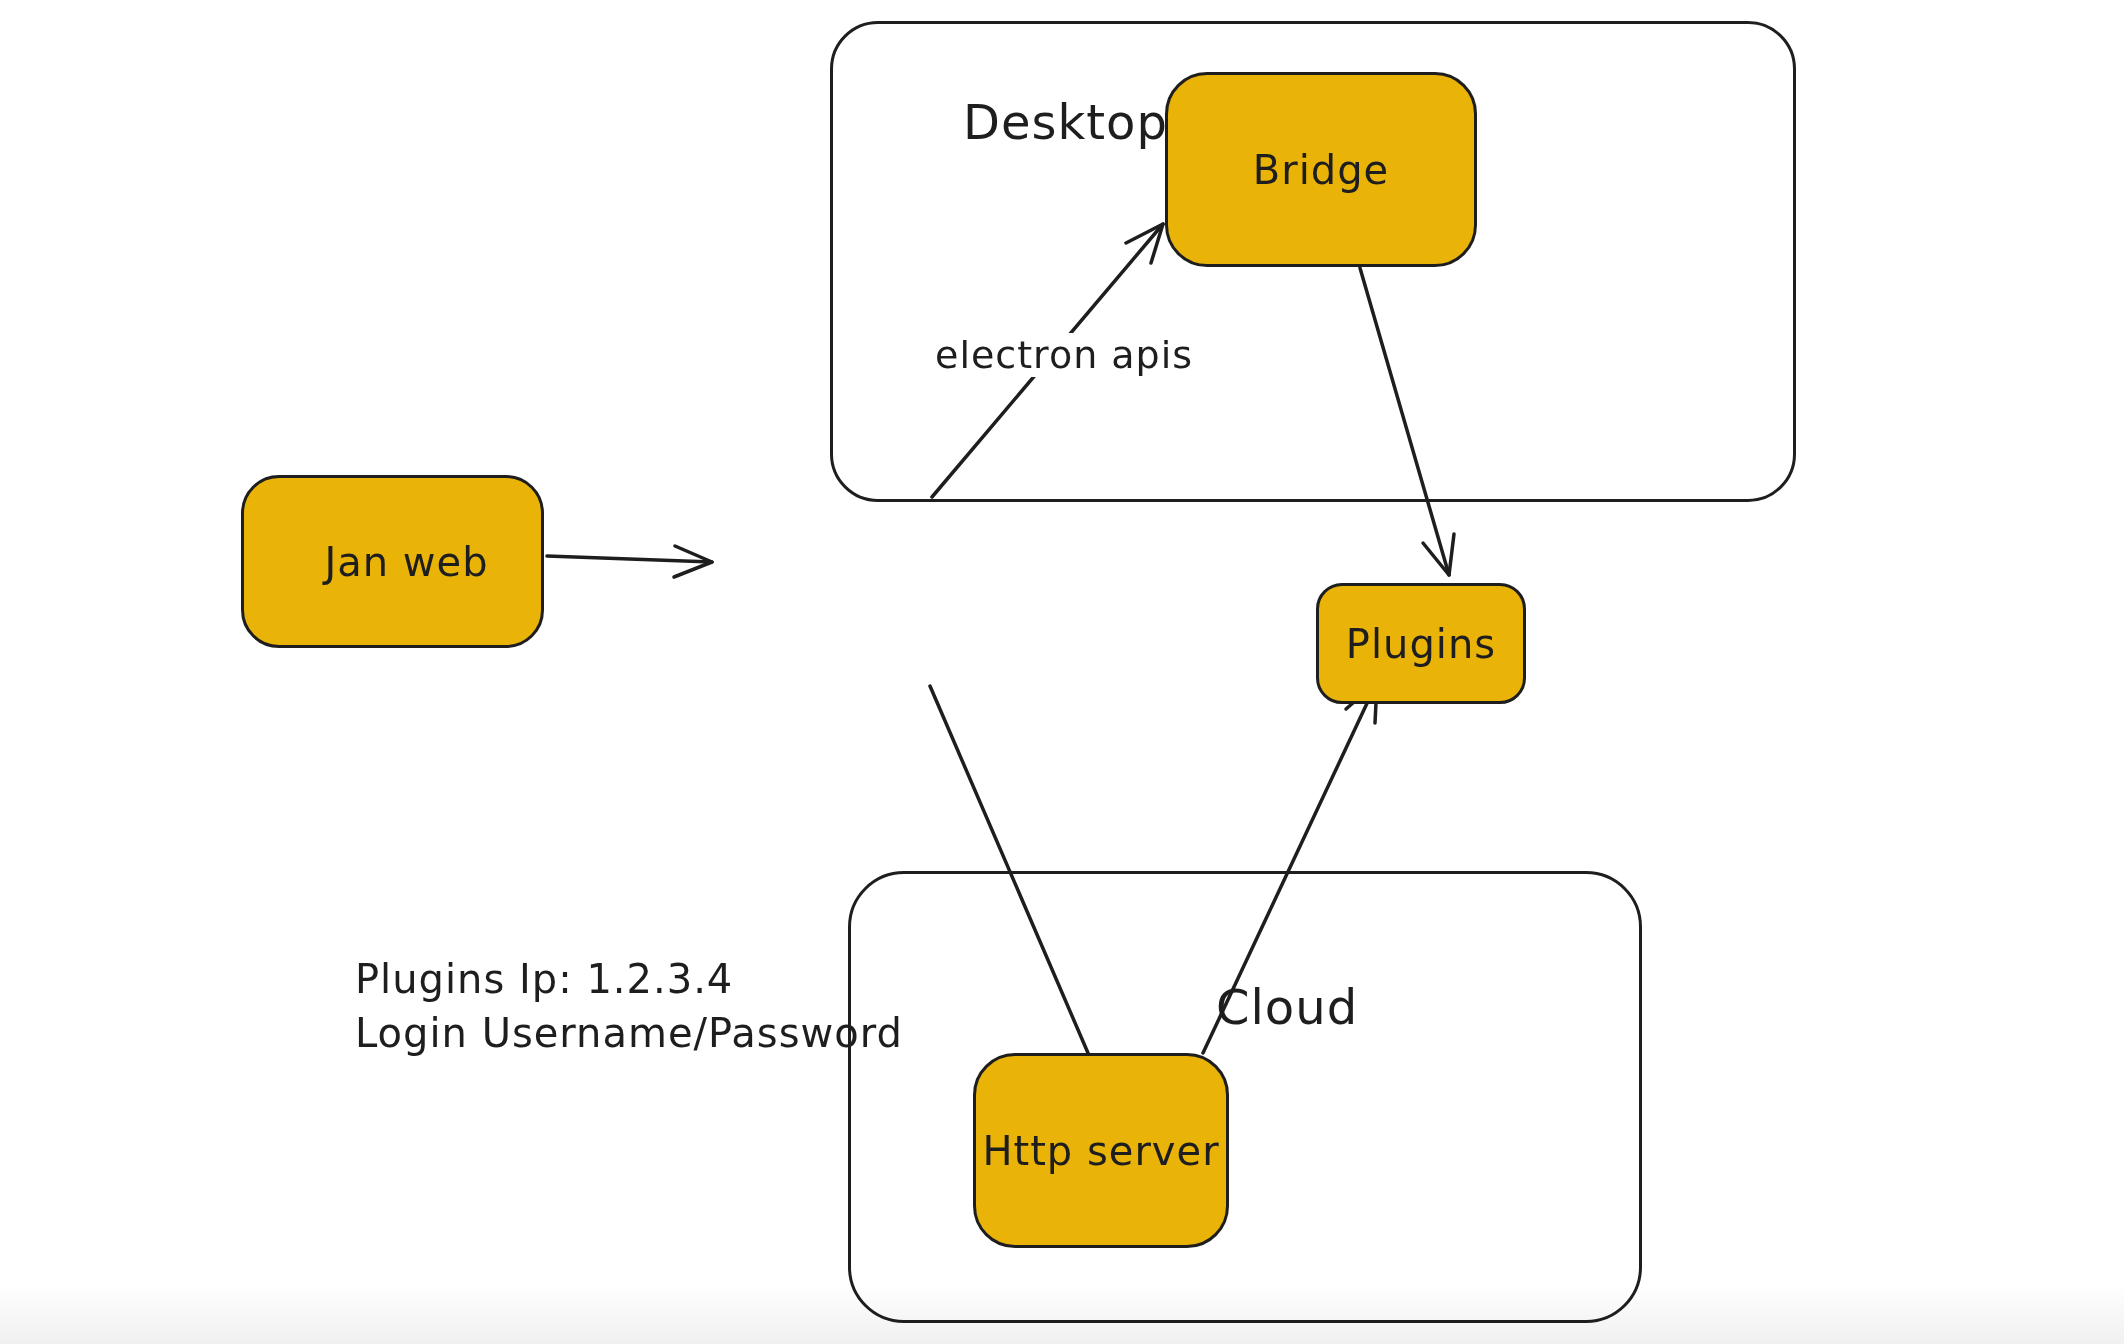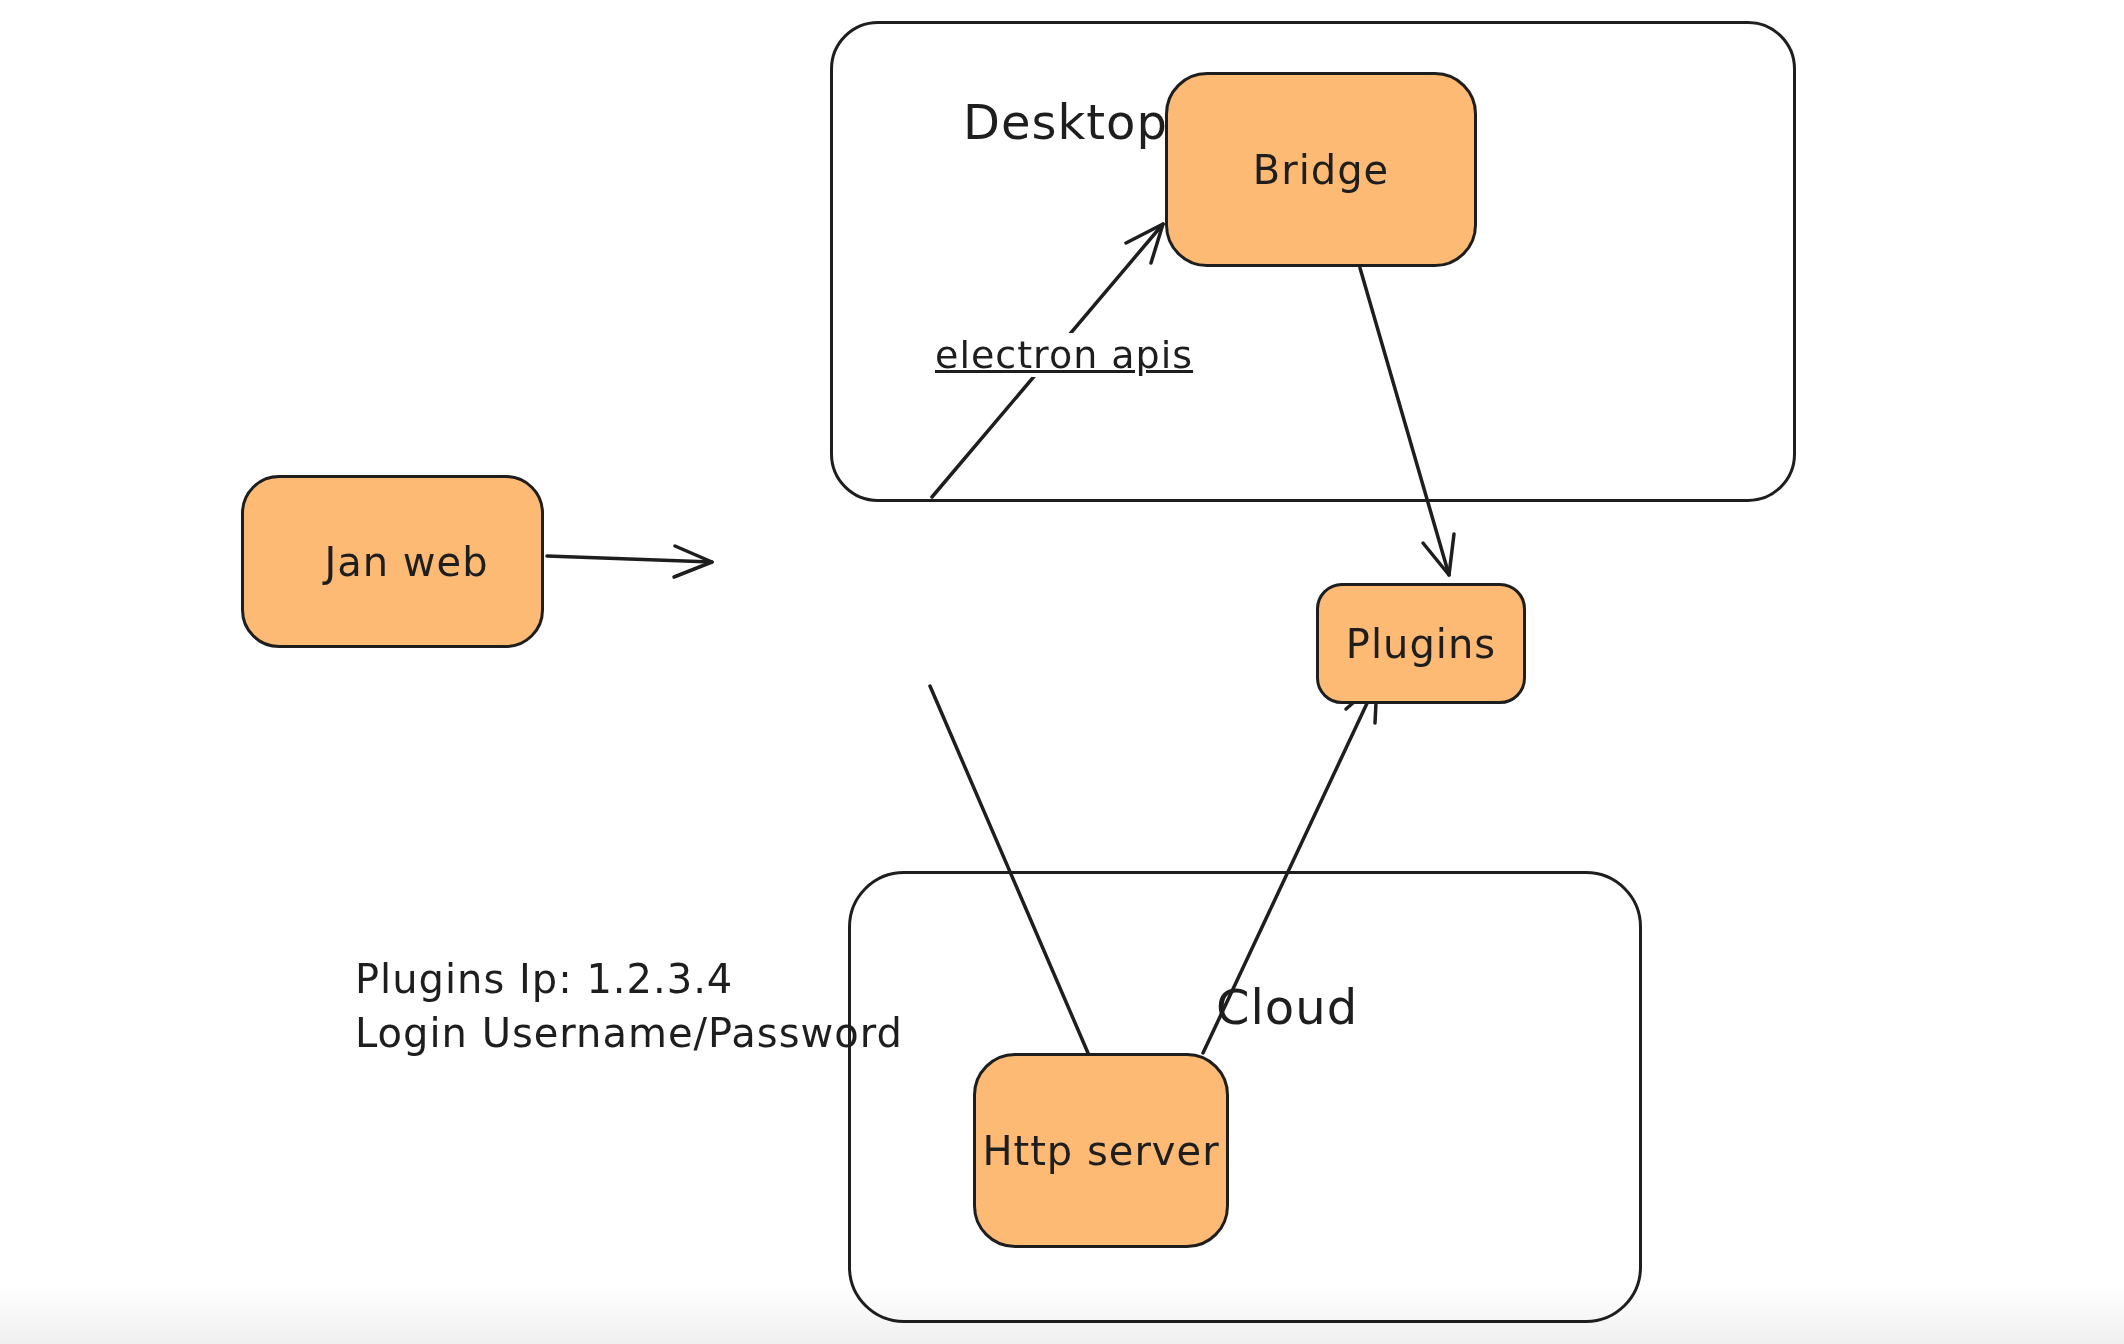--- a/index.html
+++ b/index.html
@@ -12,21 +12,21 @@
     position: relative;
     width: 2124px;
     height: 1344px;
     background: #ffffff;
     overflow: hidden;
     color: #1e1e1e;
   }
   .shape {
     position: absolute;
     border: 3.5px solid #1e1e1e;
-    background: #fdba74;
+    background: #eab308;
     box-sizing: border-box;
   }
   .node {
     display: flex;
     align-items: center;
     justify-content: center;
   }
   .node-label {
     font-size: 40px;
     letter-spacing: 1px;
@@ -125,21 +125,21 @@
   </div>
 
   <div class="shape node" style="left:1316px; top:567px; width:210px; height:121px; border-radius:26px;margin-top:16px;">
     <span class="node-label">Plugins</span>
   </div>
 
   <div class="shape node" style="left:973px; top:1053px; width:256px; height:195px; border-radius:42px;">
     <span class="node-label">Http server</span>
   </div>
 
-  <div class="edge-label" style="left:927px; top:333px; background:#ffffff; padding:0 8px;text-decoration:underline;">electron apis</div>
+  <div class="edge-label" style="left:927px; top:333px; background:#ffffff; padding:0 8px;">electron apis</div>
 
 
   <div class="note" style="left:355px; top:952px;">
     <div>Plugins Ip: 1.2.3.4</div>
     <div>Login Username/Password</div>
   </div>
 
   <div class="bottom-fade"></div>
 </div>
 

